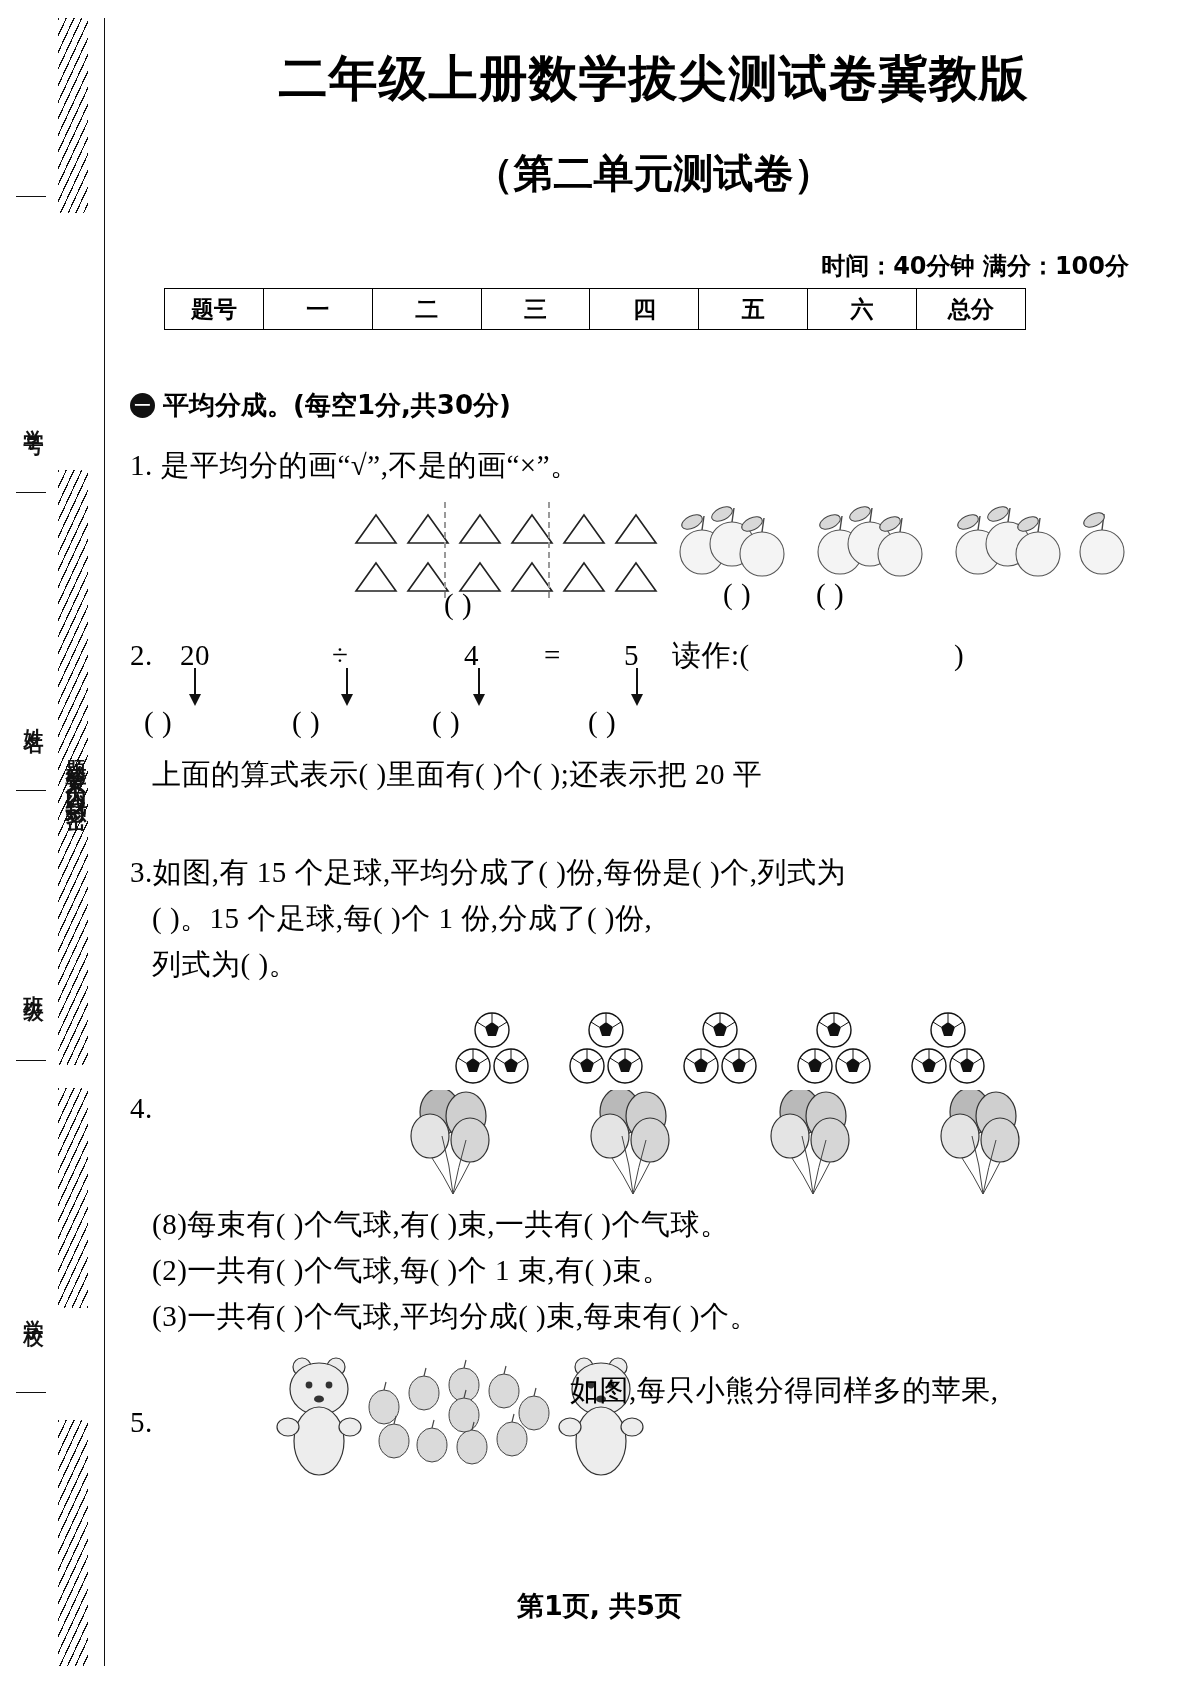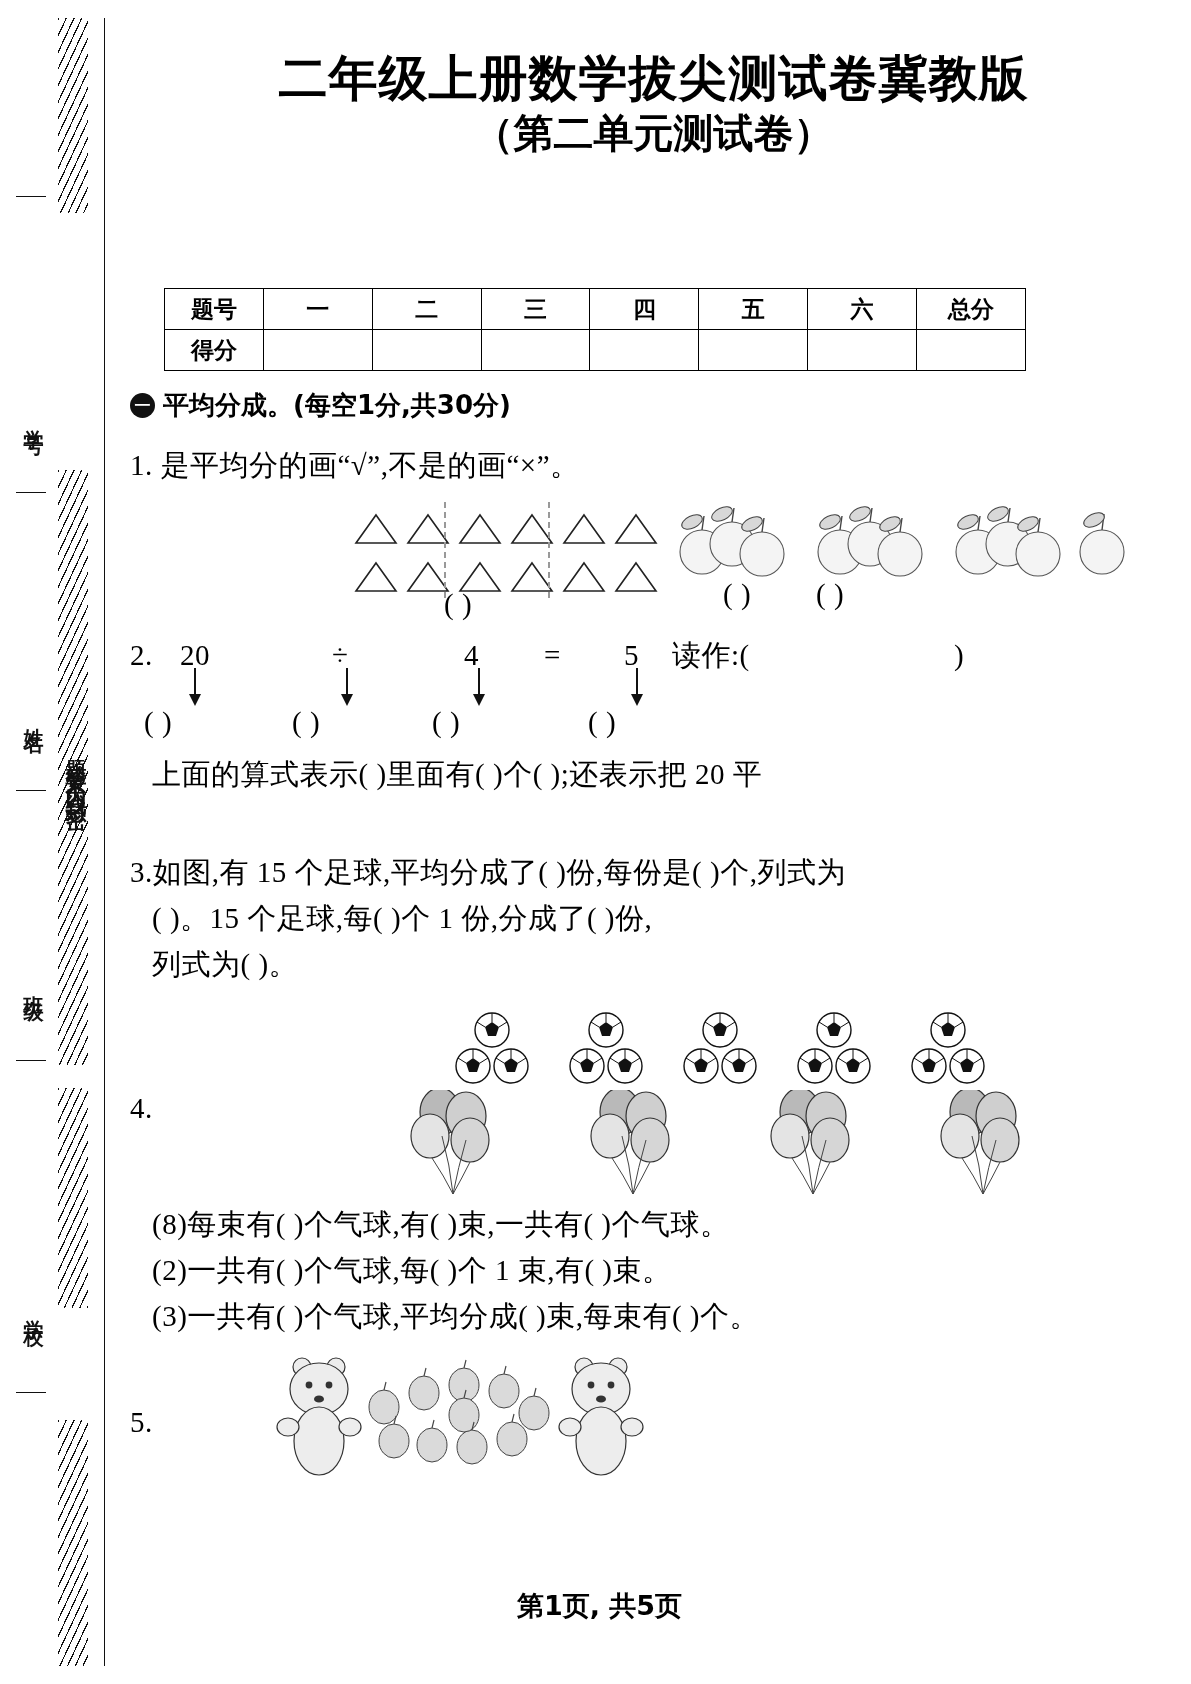--- a/index.html
+++ b/index.html
@@ -26,21 +26,21 @@
           font-family:"DejaVu Serif",serif;font-weight:bold;letter-spacing:6px;
           font-size:20px;color:#111;}
   .vlabel-line{position:absolute;left:16px;width:30px;height:1px;background:#111;}
 
   
   .page{position:absolute;left:116px;top:0;width:1075px;height:1208px;}
 
   .title{text-align:center;font-family:"DejaVu Sans","Liberation Sans",sans-serif;
          font-weight:bold;font-size:49px;letter-spacing:1px;margin-top:52px;line-height:1.1;}
   .subtitle{text-align:center;font-family:"DejaVu Sans","Liberation Sans",sans-serif;
-            font-weight:bold;font-size:40px;}
+            font-weight:bold;font-size:40px;margin-top:40px;}
 
   .meta{position:absolute;right:62px;top:250px;font-size:24px;
         font-family:"DejaVu Sans","Liberation Sans",sans-serif;font-weight:bold;}
 
   .score-table{position:absolute;left:48px;top:288px;border-collapse:collapse;width:862px;}
   .score-table td{border:1.6px solid #000;height:38px;text-align:center;
                   font-family:"DejaVu Sans","Liberation Sans",sans-serif;
                   font-weight:bold;font-size:23px;margin-top:24px;}
   .score-table td.head{width:96px;}
   .score-table td.num{width:106px;}
@@ -103,42 +103,33 @@
 
   <div class="vlabel" style="top:1262px;height:96px;">学校</div>
   <div class="vlabel-line" style="top:1392px;"></div>
 </div>
 
 <div class="page">
 
   <div class="title">二年级上册数学拔尖测试卷冀教版</div>
   <div class="subtitle">（第二单元测试卷）</div>
 
+  <div class="meta">时间：40分钟  满分：100分</div>
 
   <table class="score-table">
     <tbody>
         <tr>
       <td class="head">题号</td>
       <td class="num">一</td>
       <td class="num">二</td>
       <td class="num">三</td>
       <td class="num">四</td>
       <td class="num">五</td>
       <td class="num">六</td>
       <td class="num">总分</td>
-    </tr>
-    <tr>
-      <td class="head">得分</td>
-      <td></td>
-      <td></td>
-      <td></td>
-      <td></td>
-      <td></td>
-      <td></td>
-      <td></td>
     </tr>
   </tbody>
     </table>
 
   <div class="sec-head">
     <span class="circ">一</span>
     <span>平均分成。(每空1分,共30分)</span>
   </div>
 
   <div class="q" style="left:14px;top:443px;">
@@ -588,16 +579,17 @@
           <path d="M268 41 l2 -8"></path>
           <path d="M246 67 l2 -8"></path>
         <path d="M206 75 l2 -8"></path>
           <path d="M166 73 l2 -8"></path>
           <path d="M128 69 l2 -8"></path>
           <path d="M198 43 l2 -8"></path>
       </g>
     </svg>
   </div>
 
+  <div class="q" style="left:454px;top:1368px;">如图,每只小熊分得同样多的苹果,</div>
 
 </div>
 
 <div class="footer">第1页, 共5页</div>
 
 </body></html>

